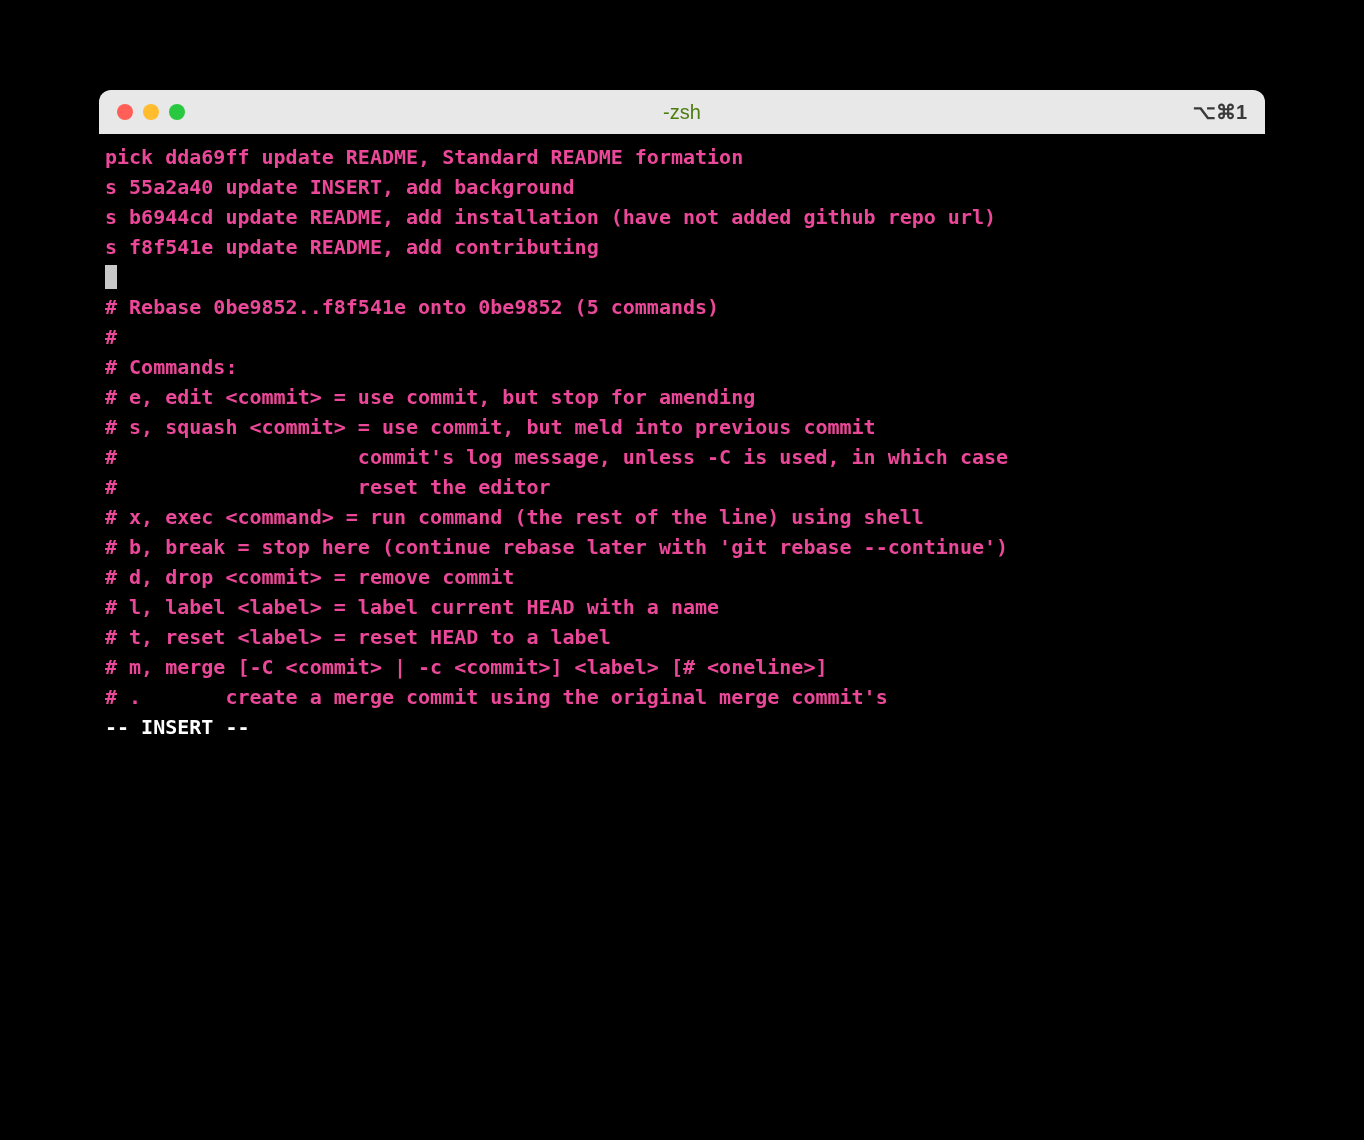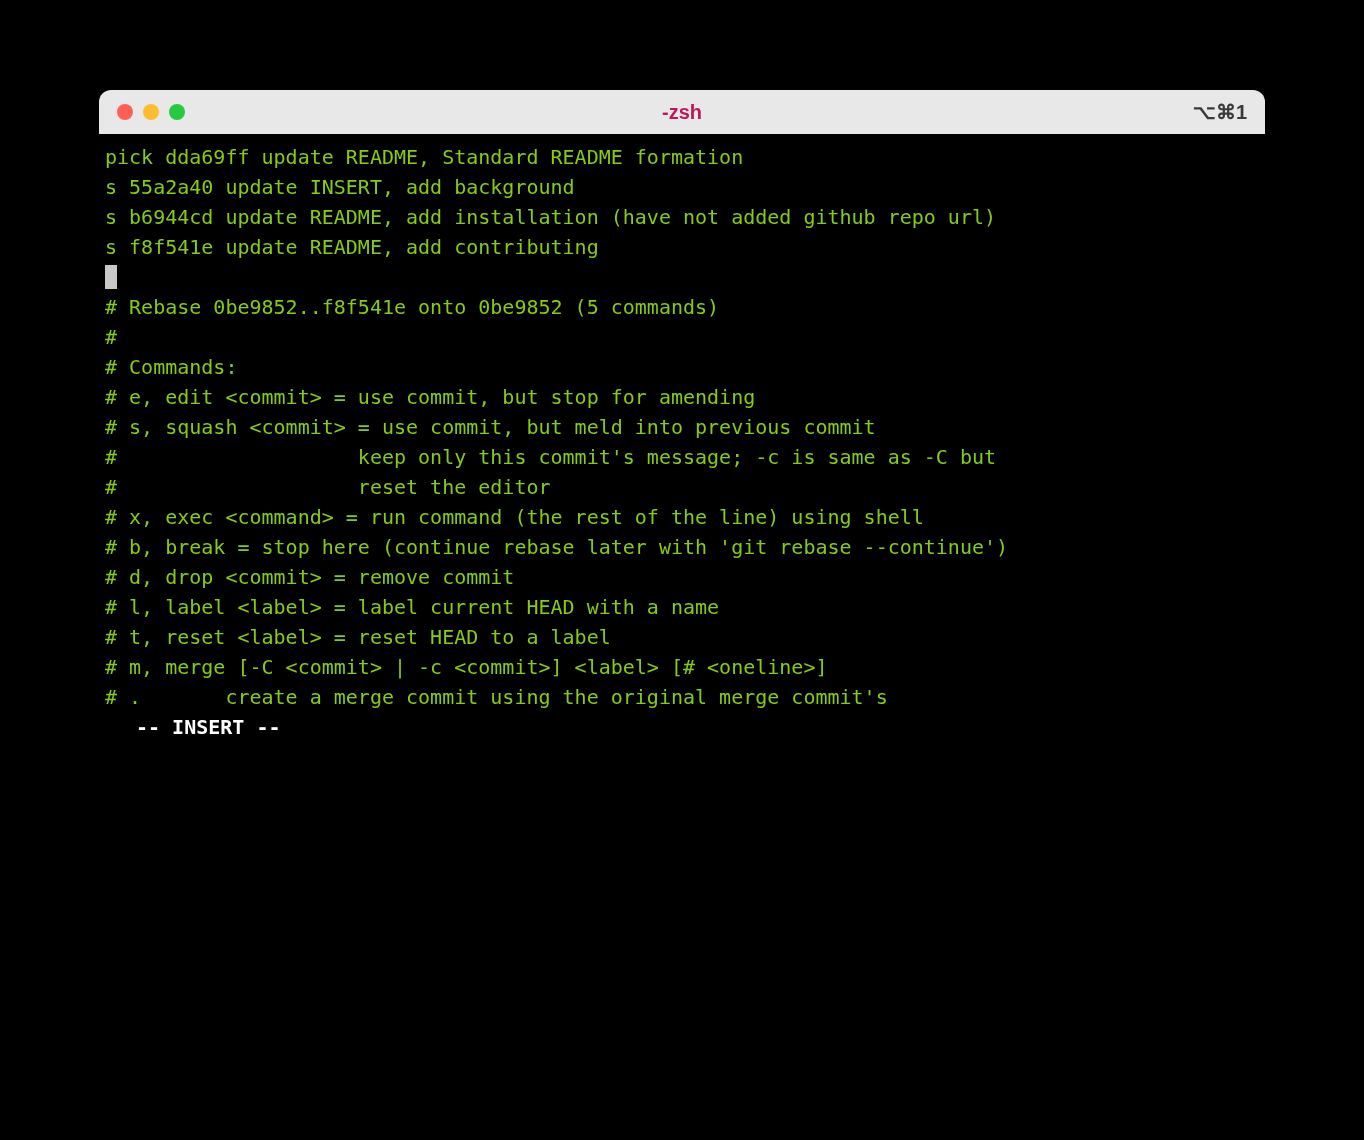--- a/index.html
+++ b/index.html
@@ -43,56 +43,55 @@
     }
     .traffic-red { background: #ff5f57; }
     .traffic-yellow { background: #febc2e; }
     .traffic-green { background: #28c840; }
     .window-title {
       position: absolute;
       left: 50%;
       transform: translateX(-50%);
       font-family: -apple-system, BlinkMacSystemFont, "Segoe UI", sans-serif;
       font-size: 20px;
-      font-weight: 700;
-      color: #be185d;
+      font-weight: 400;
+      color: #4d7c0f;
     }
     .titlebar-right {
       margin-left: auto;
       font-family: -apple-system, BlinkMacSystemFont, "Segoe UI", sans-serif;
       font-size: 20px;
       font-weight: 700;
       color: #3a3a3a;
       display: flex;
       align-items: center;
       gap: 2px;
     }
     .terminal-body {
       background: #000000;
       padding: 8px 6px;
       min-height: 820px;
     }
     .line {
-      color: #84cc16;
+      color: #ec4899;
       font-size: 20px;
       line-height: 30px;
       white-space: pre;
-      font-weight: 400;
+      font-weight: 700;
     }
     .cursor-block {
       display: inline-block;
       width: 12px;
       height: 24px;
       background: #c8c8c8;
       vertical-align: text-bottom;
     }
     .bold {
       font-weight: 700;
       color: #ffffff;
-      margin-left: 31px;
     }
   </style>
 </head>
 <body>
 
 <div class="terminal-window">
   <div class="titlebar">
     <div class="traffic-lights">
       <div class="traffic-light traffic-red"></div>
       <div class="traffic-light traffic-yellow"></div>
@@ -105,21 +104,21 @@
     <div class="line">pick dda69ff update README, Standard README formation</div>
     <div class="line">s 55a2a40 update INSERT, add background</div>
     <div class="line">s b6944cd update README, add installation (have not added github repo url)</div>
     <div class="line">s f8f541e update README, add contributing</div>
     <div class="line"><span class="cursor-block"></span></div>
     <div class="line"># Rebase 0be9852..f8f541e onto 0be9852 (5 commands)</div>
     <div class="line">#</div>
     <div class="line"># Commands:</div>
     <div class="line"># e, edit &lt;commit&gt; = use commit, but stop for amending</div>
     <div class="line"># s, squash &lt;commit&gt; = use commit, but meld into previous commit</div>
-    <div class="line">#                    keep only this commit's message; -c is same as -C but</div>
+    <div class="line">#                    commit's log message, unless -C is used, in which case</div>
     <div class="line">#                    reset the editor</div>
     <div class="line"># x, exec &lt;command&gt; = run command (the rest of the line) using shell</div>
     <div class="line"># b, break = stop here (continue rebase later with 'git rebase --continue')</div>
     <div class="line"># d, drop &lt;commit&gt; = remove commit</div>
     <div class="line"># l, label &lt;label&gt; = label current HEAD with a name</div>
     <div class="line"># t, reset &lt;label&gt; = reset HEAD to a label</div>
     <div class="line"># m, merge [-C &lt;commit&gt; | -c &lt;commit&gt;] &lt;label&gt; [# &lt;oneline&gt;]</div>
     <div class="line"># .       create a merge commit using the original merge commit's</div>
     <div class="line bold">-- INSERT --</div>
   </div>

